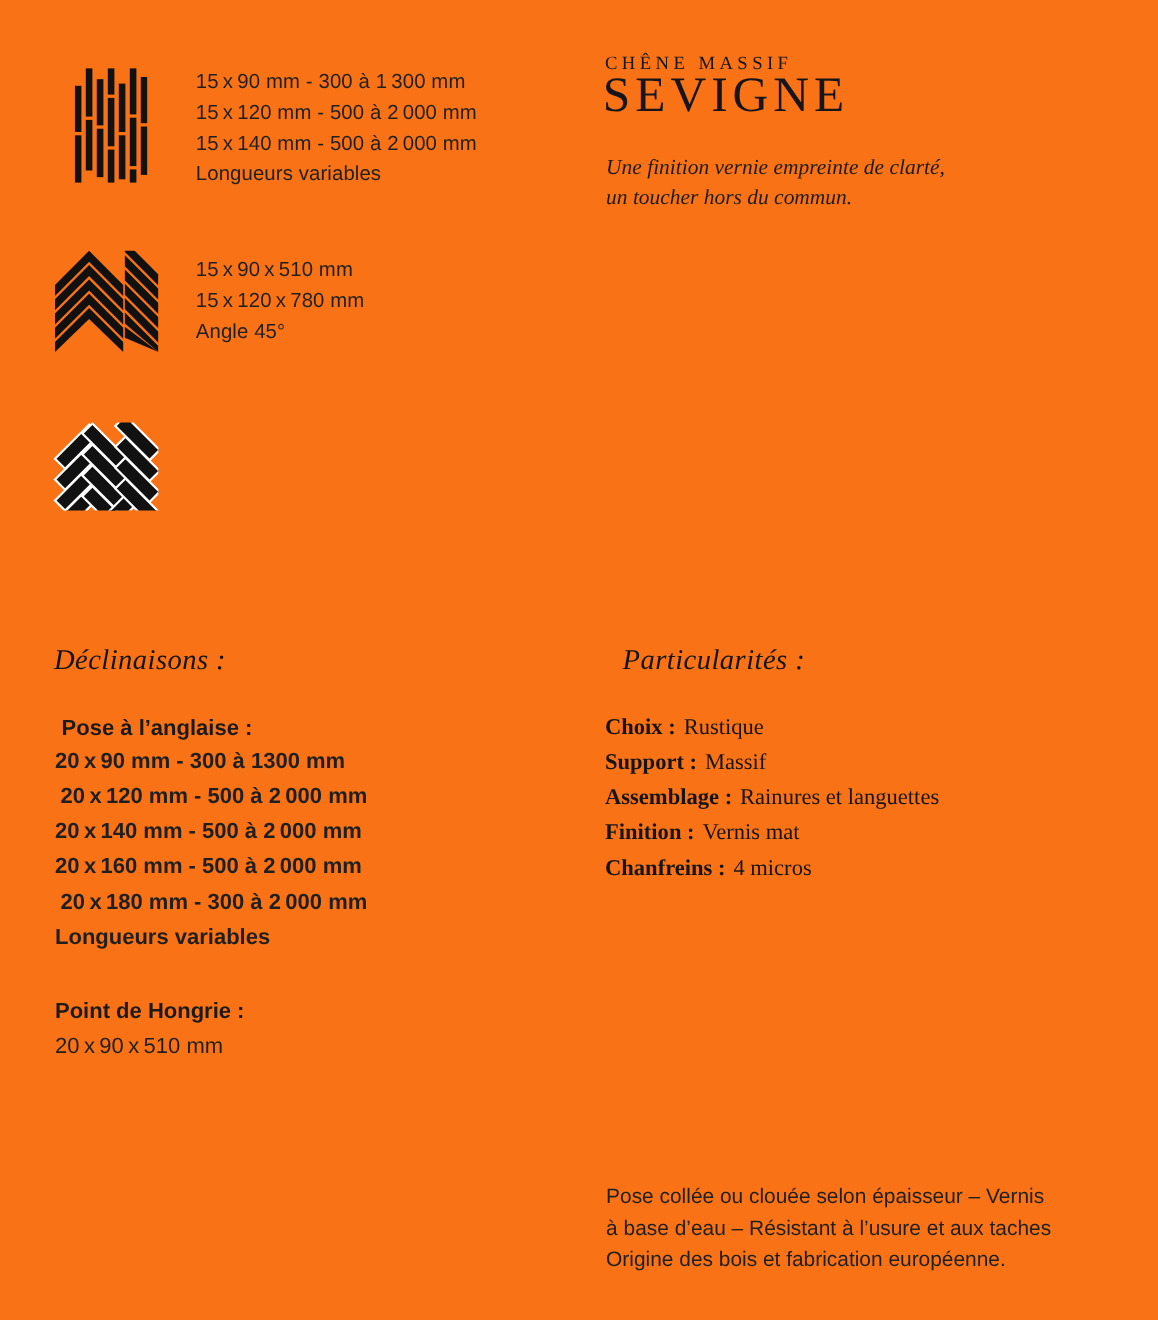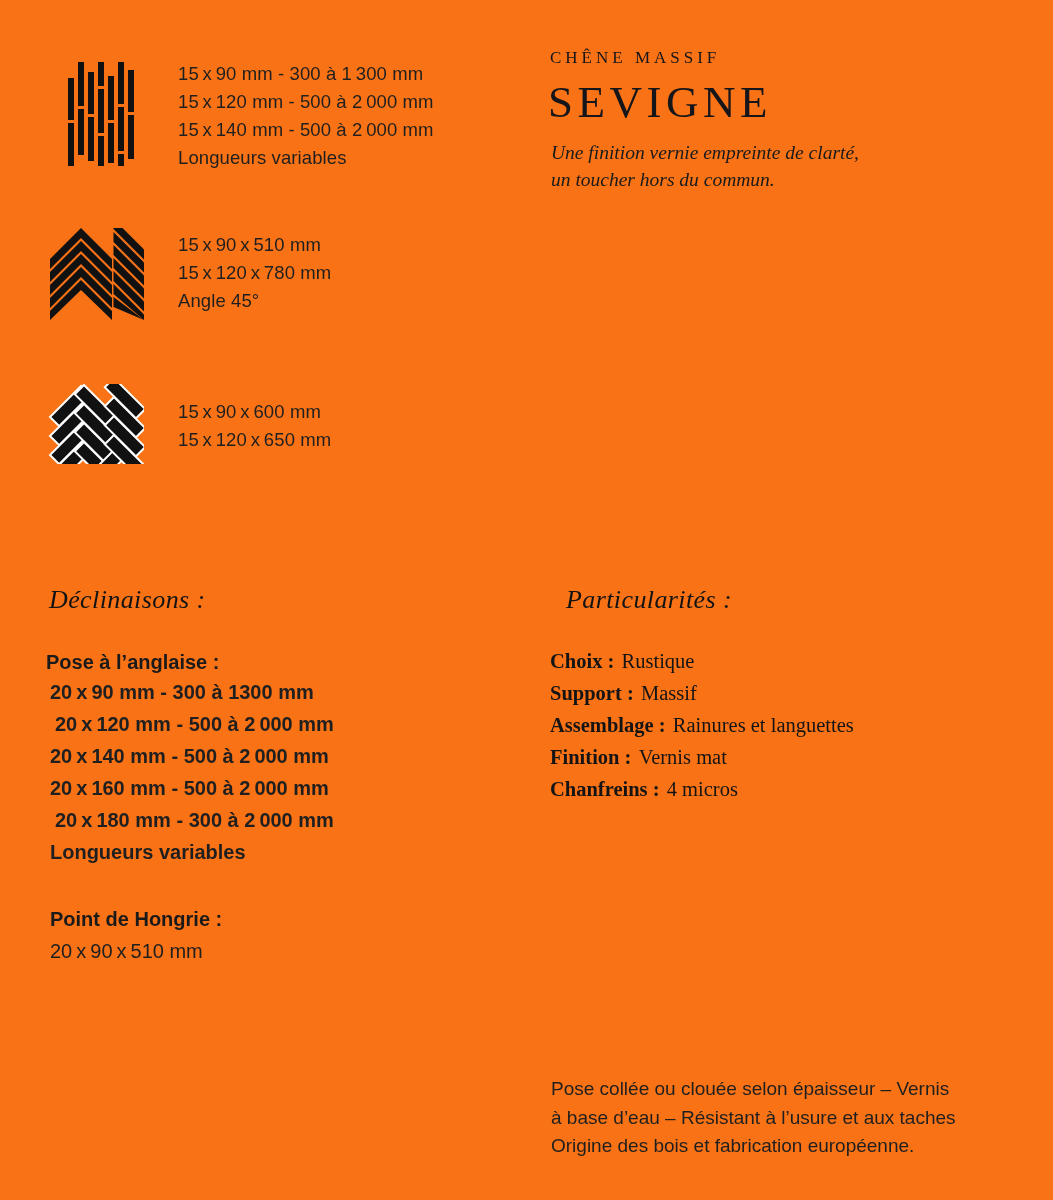--- a/index.html
+++ b/index.html
@@ -115,35 +115,31 @@
       <rect width="44" height="13" transform="translate(36,20) rotate(45)"></rect>
       <rect width="44" height="13" transform="translate(36,39) rotate(45)"></rect>
       <rect width="44" height="13" transform="translate(36,58) rotate(45)"></rect>
       <rect width="44" height="13" transform="translate(36,96) rotate(-45)"></rect>
       <rect width="44" height="13" transform="translate(66,-6) rotate(45)"></rect>
       <rect width="44" height="13" transform="translate(66,13) rotate(45)"></rect>
       <rect width="44" height="13" transform="translate(66,32) rotate(45)"></rect>
       <rect width="44" height="13" transform="translate(66,51) rotate(45)"></rect>
     </svg>
   </div>
-  <div class="abs spec-lines" style="left:178px; top:398px;">
-    <div>15 x 90 x 600 mm</div>
-    <div>15 x 120 x 650 mm</div>
-  </div>
 
   <div class="abs collection" style="left:550px; top:48px;">CHÊNE MASSIF</div>
-  <div class="abs product" style="left:548px; top:76px;">SEVIGNE</div>
+  <div class="abs product" style="left:548px; top:60px;">SEVIGNE</div>
   <div class="abs tagline" style="left:551px; top:139px;">
     <div>Une finition vernie empreinte de clarté,</div>
     <div>un toucher hors du commun.</div>
   </div>
 
   <div class="abs section-heading" style="left:49px; top:585px;">Déclinaisons :</div>
 
-  <div class="abs group-title" style="left:46px; top:651px;">Pose à l’anglaise :</div>
+  <div class="abs group-title" style="left:56px; top:651px;">Pose à l’anglaise :</div>
   <div class="abs decl-lines" style="left:50px; top:676px;">
     <div>20 x 90 mm - 300 à 1300 mm</div>
     <div class="indent">20 x 120 mm - 500 à 2 000 mm</div>
     <div>20 x 140 mm - 500 à 2 000 mm</div>
     <div>20 x 160 mm - 500 à 2 000 mm</div>
     <div class="indent">20 x 180 mm - 300 à 2 000 mm</div>
     <div>Longueurs variables</div>
   </div>
 
   <div class="abs group-title" style="left:50px; top:908px;">Point de Hongrie :</div>

